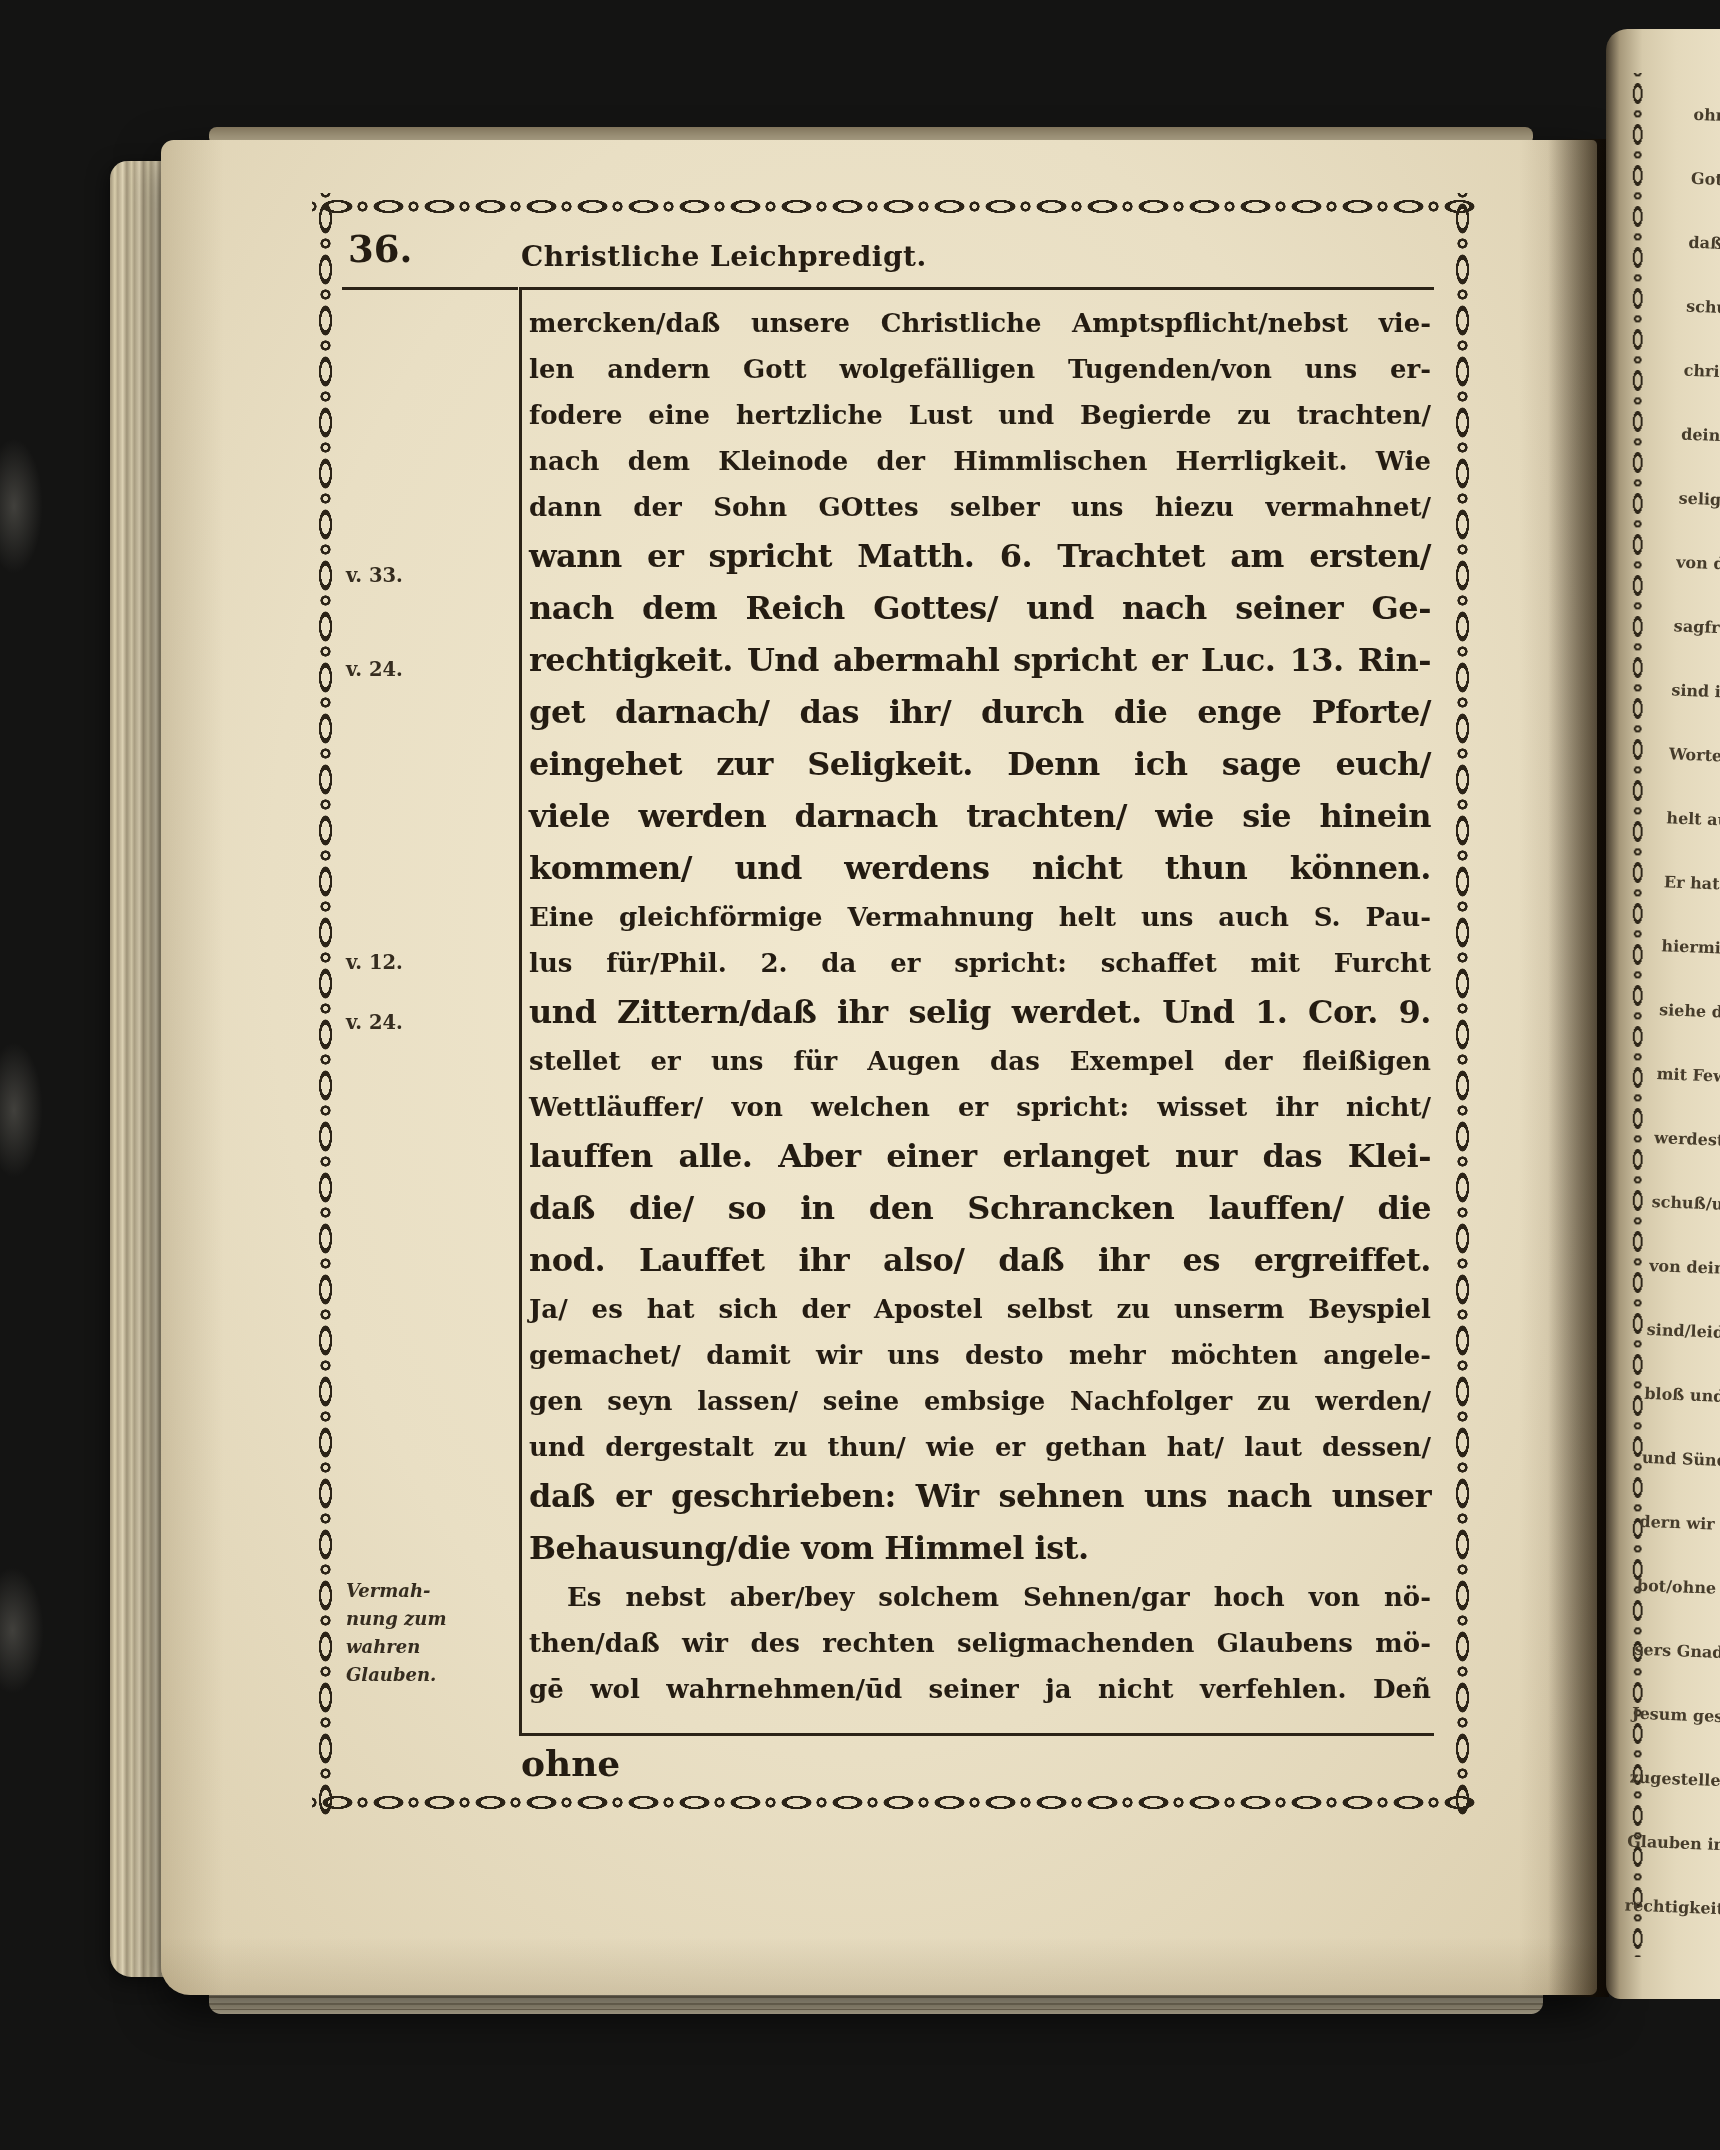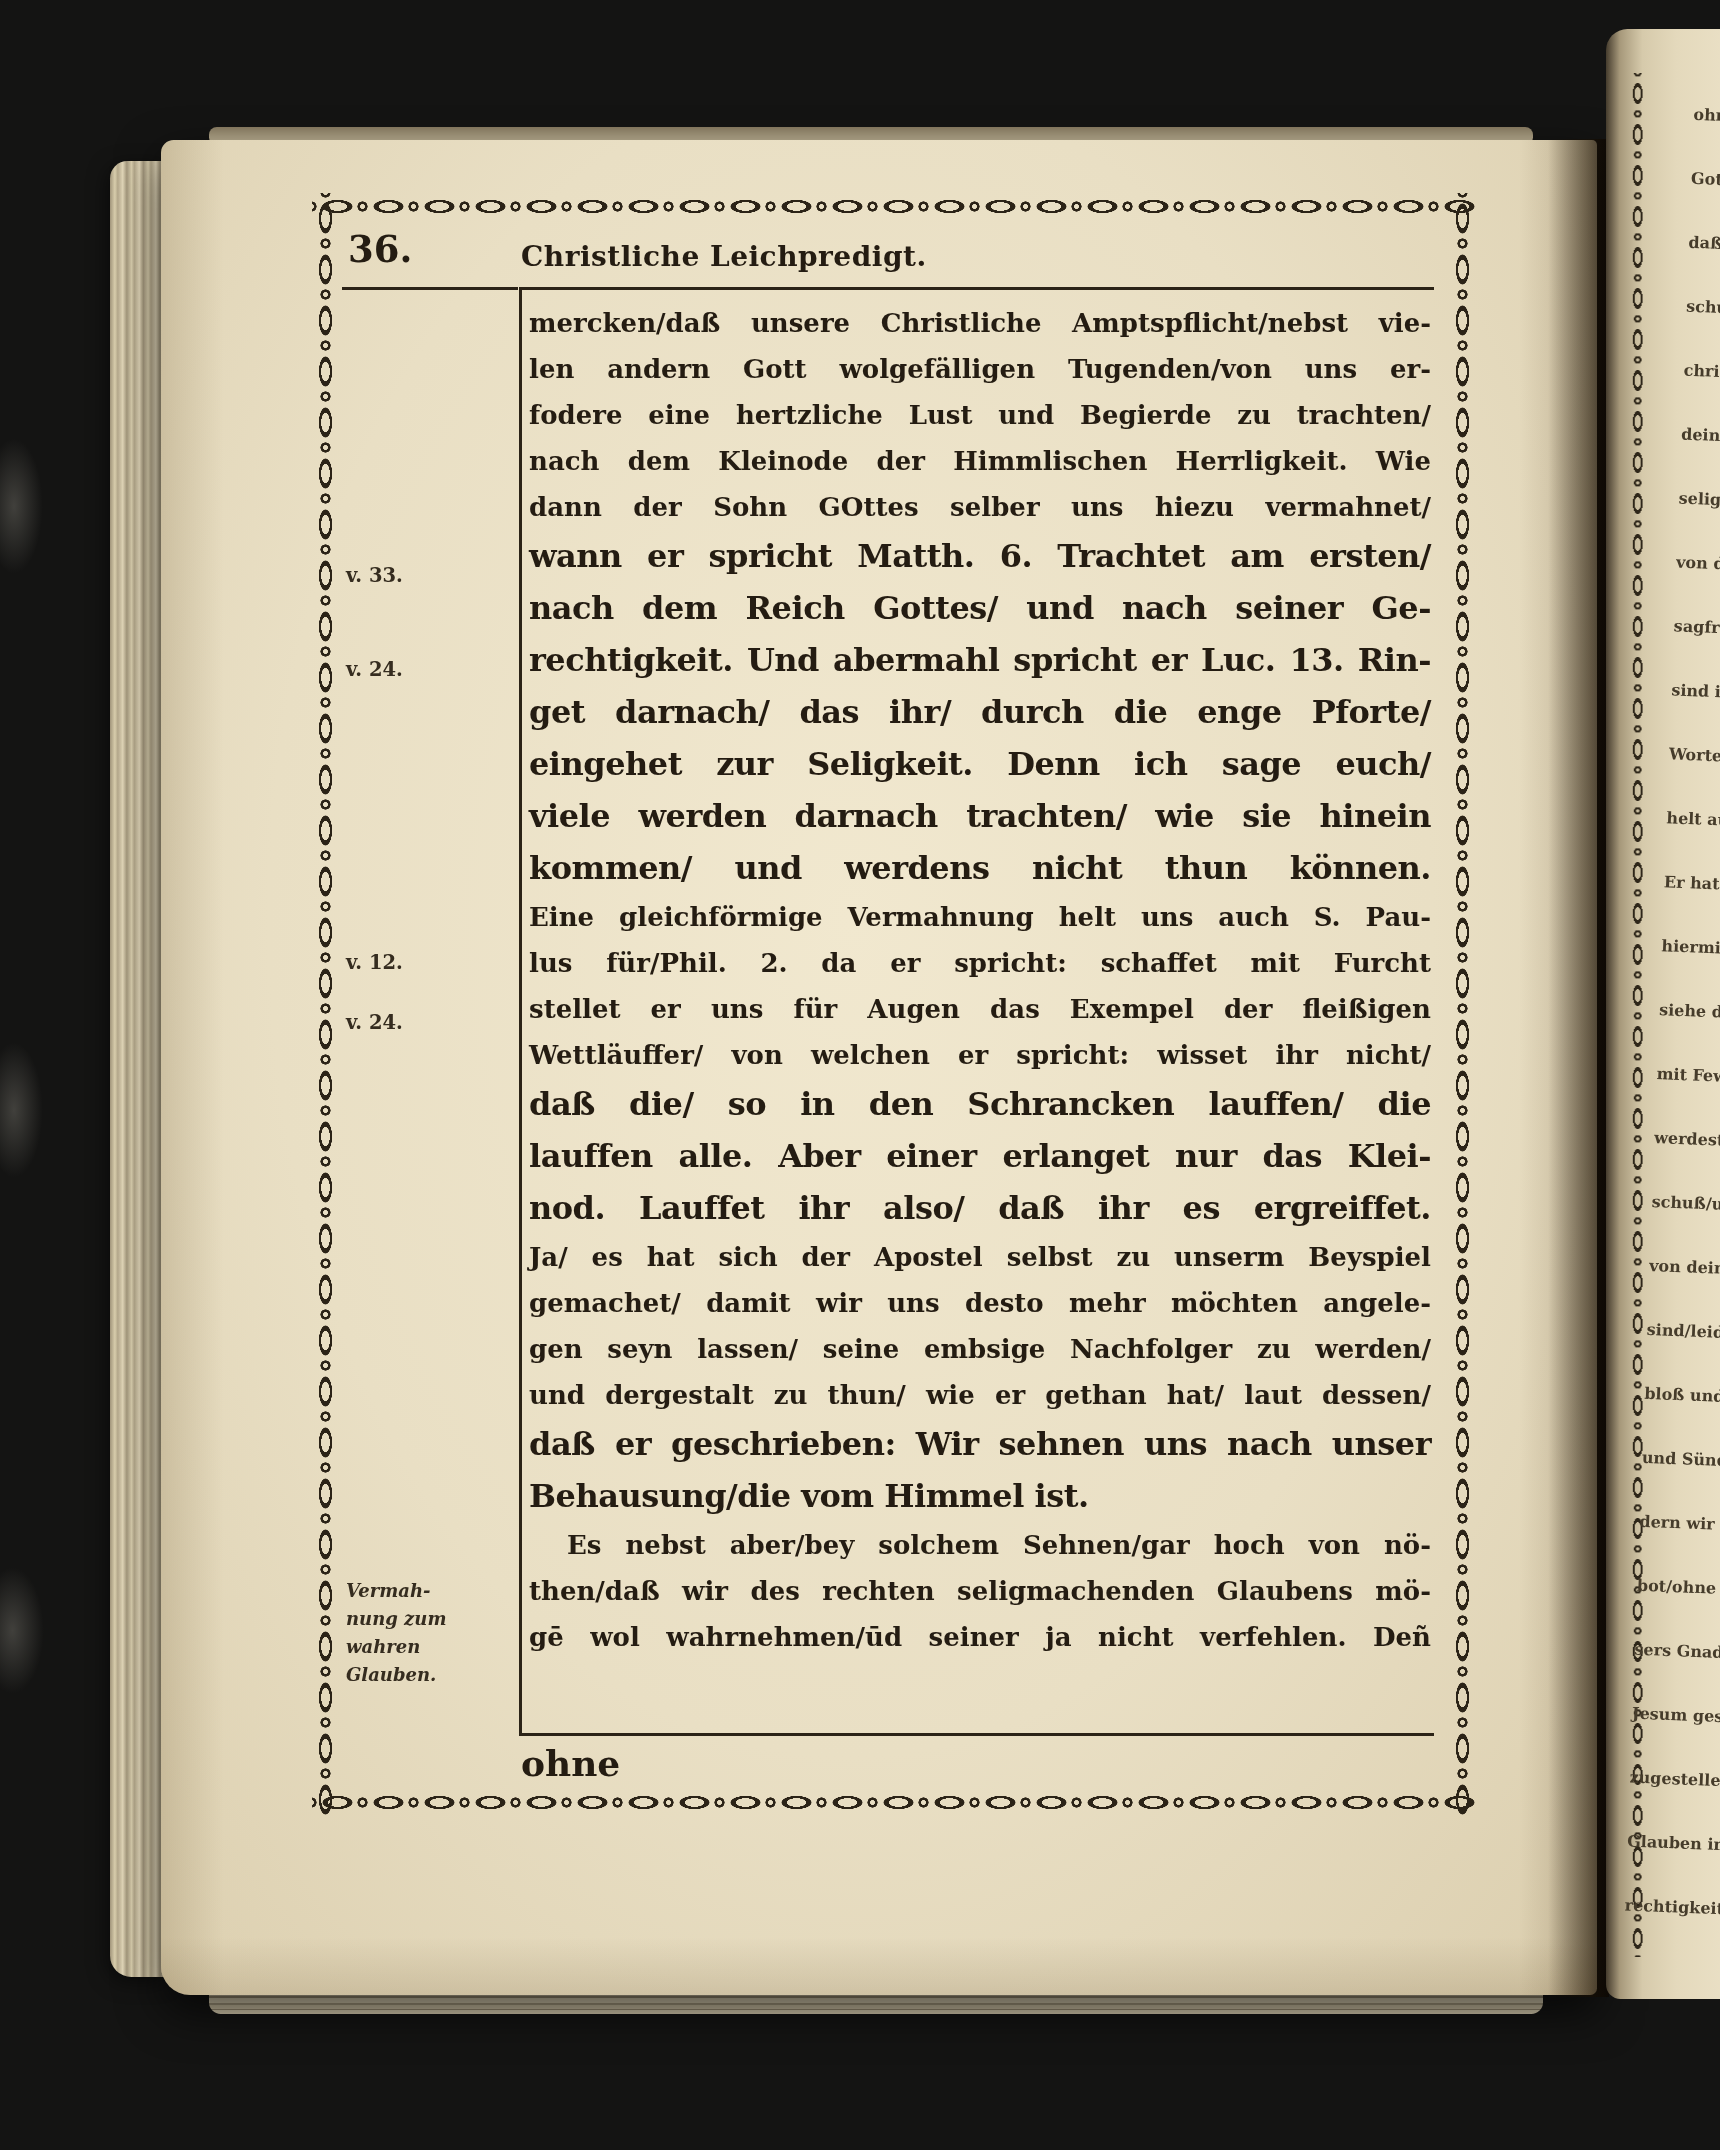--- a/index.html
+++ b/index.html
@@ -147,24 +147,25 @@
       <div class="line n">dann der Sohn GOttes selber uns hiezu vermahnet/</div>
       <div class="line l">wann er spricht Matth. 6. Trachtet am ersten/</div>
       <div class="line l">nach dem Reich Gottes/ und nach seiner Ge-</div>
       <div class="line l">rechtigkeit. Und abermahl spricht er Luc. 13. Rin-</div>
       <div class="line l">get darnach/ das ihr/ durch die enge Pforte/</div>
       <div class="line l">eingehet zur Seligkeit. Denn ich sage euch/</div>
       <div class="line l">viele werden darnach trachten/ wie sie hinein</div>
       <div class="line l">kommen/ und werdens nicht thun können.</div>
       <div class="line n">Eine gleichförmige Vermahnung helt uns auch S. Pau-</div>
       <div class="line n">lus für/Phil. 2. da er spricht: schaffet mit Furcht</div>
+      <div class="line l">und Zittern/daß ihr selig werdet. Und 1. Cor. 9.</div>
       <div class="line n">stellet er uns für Augen das Exempel der fleißigen</div>
       <div class="line n">Wettläuffer/ von welchen er spricht: wisset ihr nicht/</div>
+      <div class="line l">lauffen alle. Aber einer erlanget nur das Klei-</div>
       <div class="line l">daß die/ so in den Schrancken lauffen/ die</div>
-      <div class="line l">lauffen alle. Aber einer erlanget nur das Klei-</div>
       <div class="line l">nod. Lauffet ihr also/ daß ihr es ergreiffet.</div>
       <div class="line n">Ja/ es hat sich der Apostel selbst zu unserm Beyspiel</div>
       <div class="line n">gemachet/ damit wir uns desto mehr möchten angele-</div>
       <div class="line n">gen seyn lassen/ seine embsige Nachfolger zu werden/</div>
       <div class="line n">und dergestalt zu thun/ wie er gethan hat/ laut dessen/</div>
       <div class="line l">daß er geschrieben: Wir sehnen uns nach unser</div>
       <div class="line l left">Behausung/die vom Himmel ist.</div>
       <div class="line n ind">Es nebst aber/bey solchem Sehnen/gar hoch von nö-</div>
       <div class="line n">then/daß wir des rechten seligmachenden Glaubens mö-</div>
       <div class="line n">gē wol wahrnehmen/ūd seiner ja nicht verfehlen. Deñ</div>

